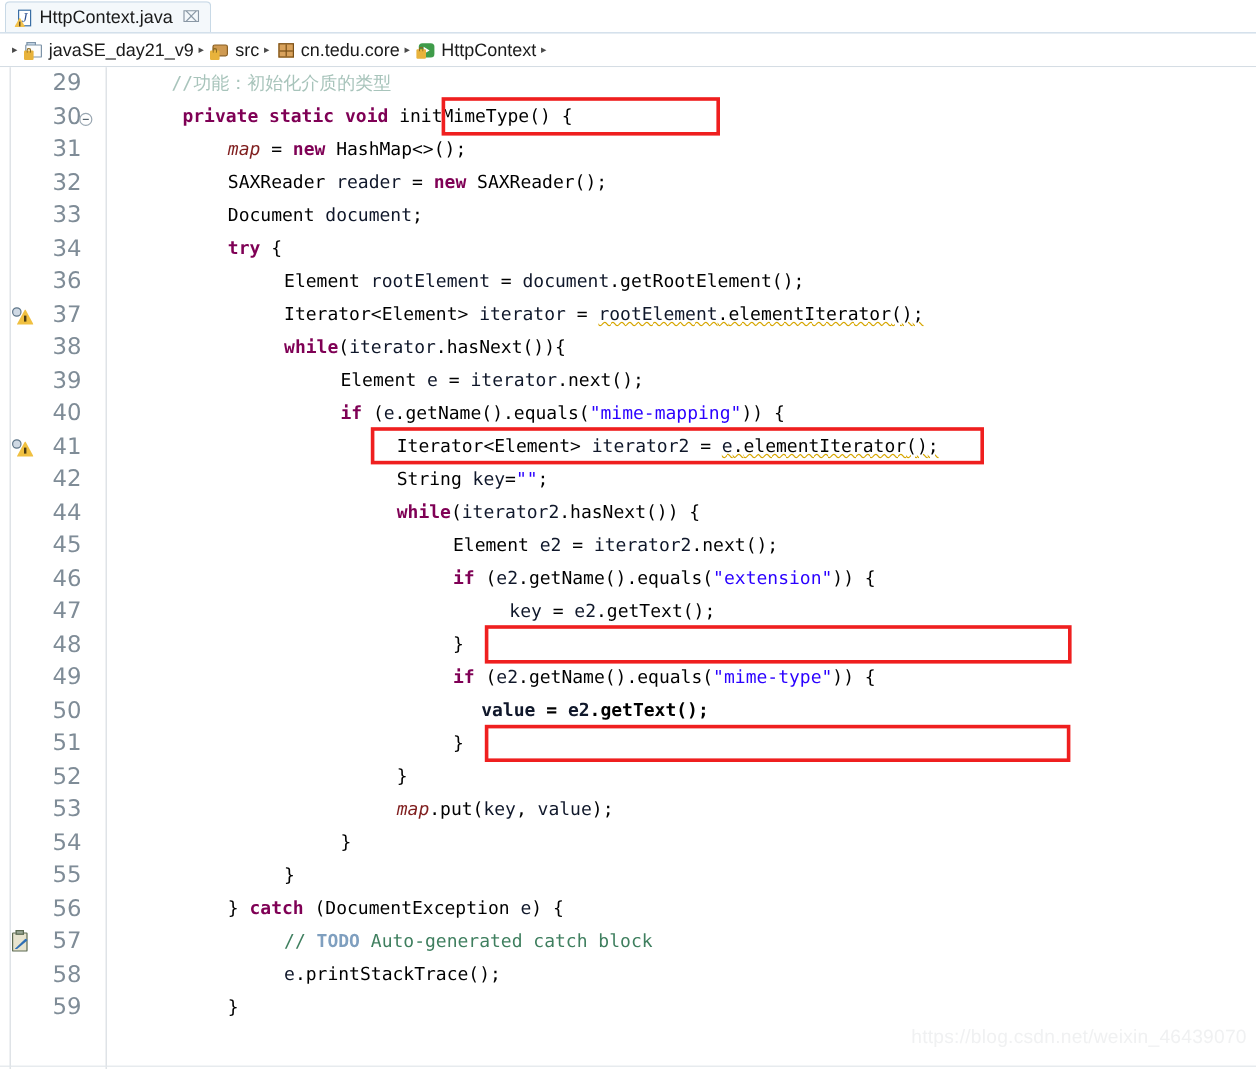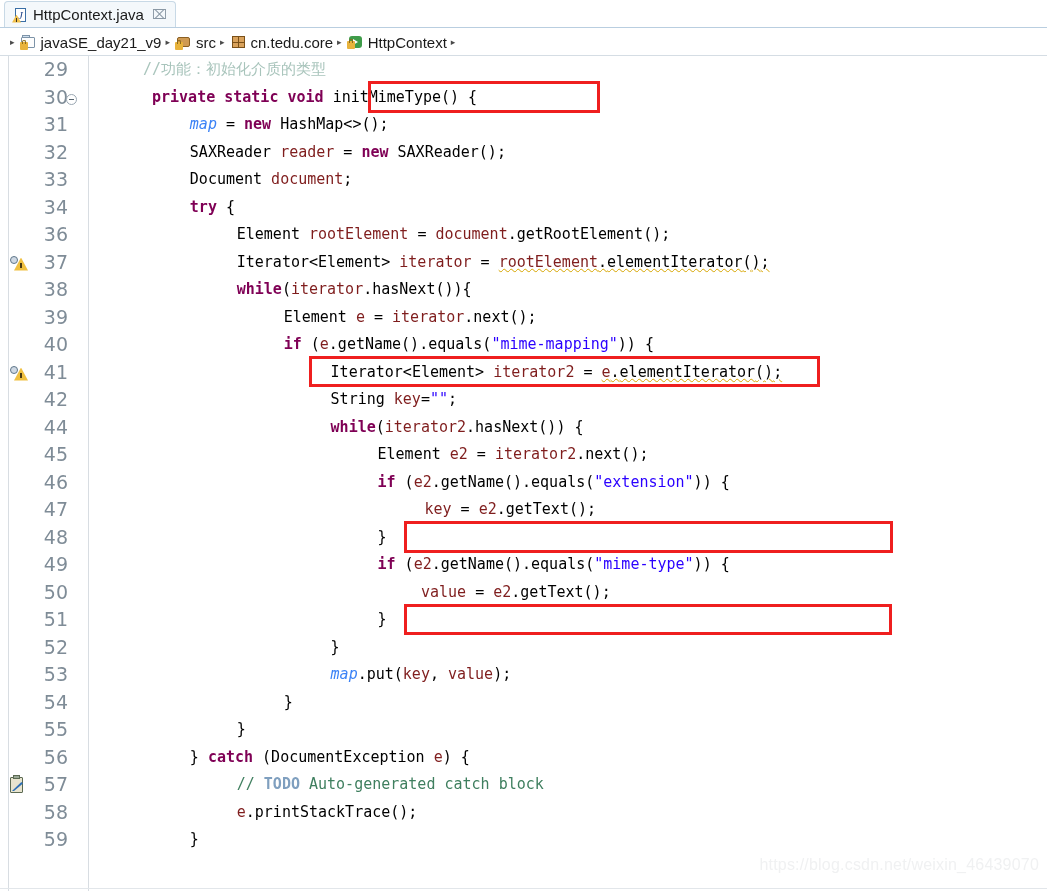--- a/index.html
+++ b/index.html
@@ -293,22 +293,22 @@
     white-space: pre;
     color: #000000;
   }
 
   
   .kw      { color: #7f0055; font-weight: bold; }
   .str     { color: #2a00ff; }
   .cmt     { color: #3f7f5f; }
   .cmt-cjk { color: #a8c4bb; }
   .todo    { color: #7f9fbf; font-weight: bold; }
-  .fld     { color: #3b82f6; font-style: italic; }
-  .par     { color: #7f1d1d; }
+  .fld     { color: #7f1d1d; font-style: italic; }
+  .par     { color: #0f172a; }
   .plain   { color: #000000; }
   .squig   {
     text-decoration: underline;
     text-decoration-style: wavy;
     text-decoration-color: #d6a500;
     text-decoration-thickness: 1px;
   }
 
   
   .fold-marker {
@@ -549,21 +549,21 @@
       <div class="line">
         <span class="ln">48</span>
         <span class="code" style="left: 377.52px;"><span class="plain">}</span></span>
       </div>
       <div class="line">
         <span class="ln">49</span>
         <span class="code" style="left: 377.52px;"><span class="kw">if</span><span class="plain"> </span><span class="plain">(</span><span class="par">e2</span><span class="plain">.</span><span class="plain">getName</span><span class="plain">(</span><span class="plain">)</span><span class="plain">.</span><span class="plain">equals</span><span class="plain">(</span><span class="str">"mime-type"</span><span class="plain">)</span><span class="plain">)</span><span class="plain"> </span><span class="plain">{</span></span>
       </div>
       <div class="line">
         <span class="ln">50</span>
-        <span class="code" style="left: 421px;"><span class="par">value</span><span class="plain"> </span><span class="plain">=</span><span class="plain"> </span><span class="par">e2</span><span class="plain">.</span><span class="plain">getText</span><span class="plain">(</span><span class="plain">)</span><span class="plain">;</span></span>
+        <span class="code" style="left: 401px; font-weight: bold;"><span class="par">value</span><span class="plain"> </span><span class="plain">=</span><span class="plain"> </span><span class="par">e2</span><span class="plain">.</span><span class="plain">getText</span><span class="plain">(</span><span class="plain">)</span><span class="plain">;</span></span>
       </div>
       <div class="line">
         <span class="ln">51</span>
         <span class="code" style="left: 377.52px;"><span class="plain">}</span></span>
       </div>
       <div class="line">
         <span class="ln">52</span>
         <span class="code" style="left: 330.6px;"><span class="plain">}</span></span>
       </div>
       <div class="line">

